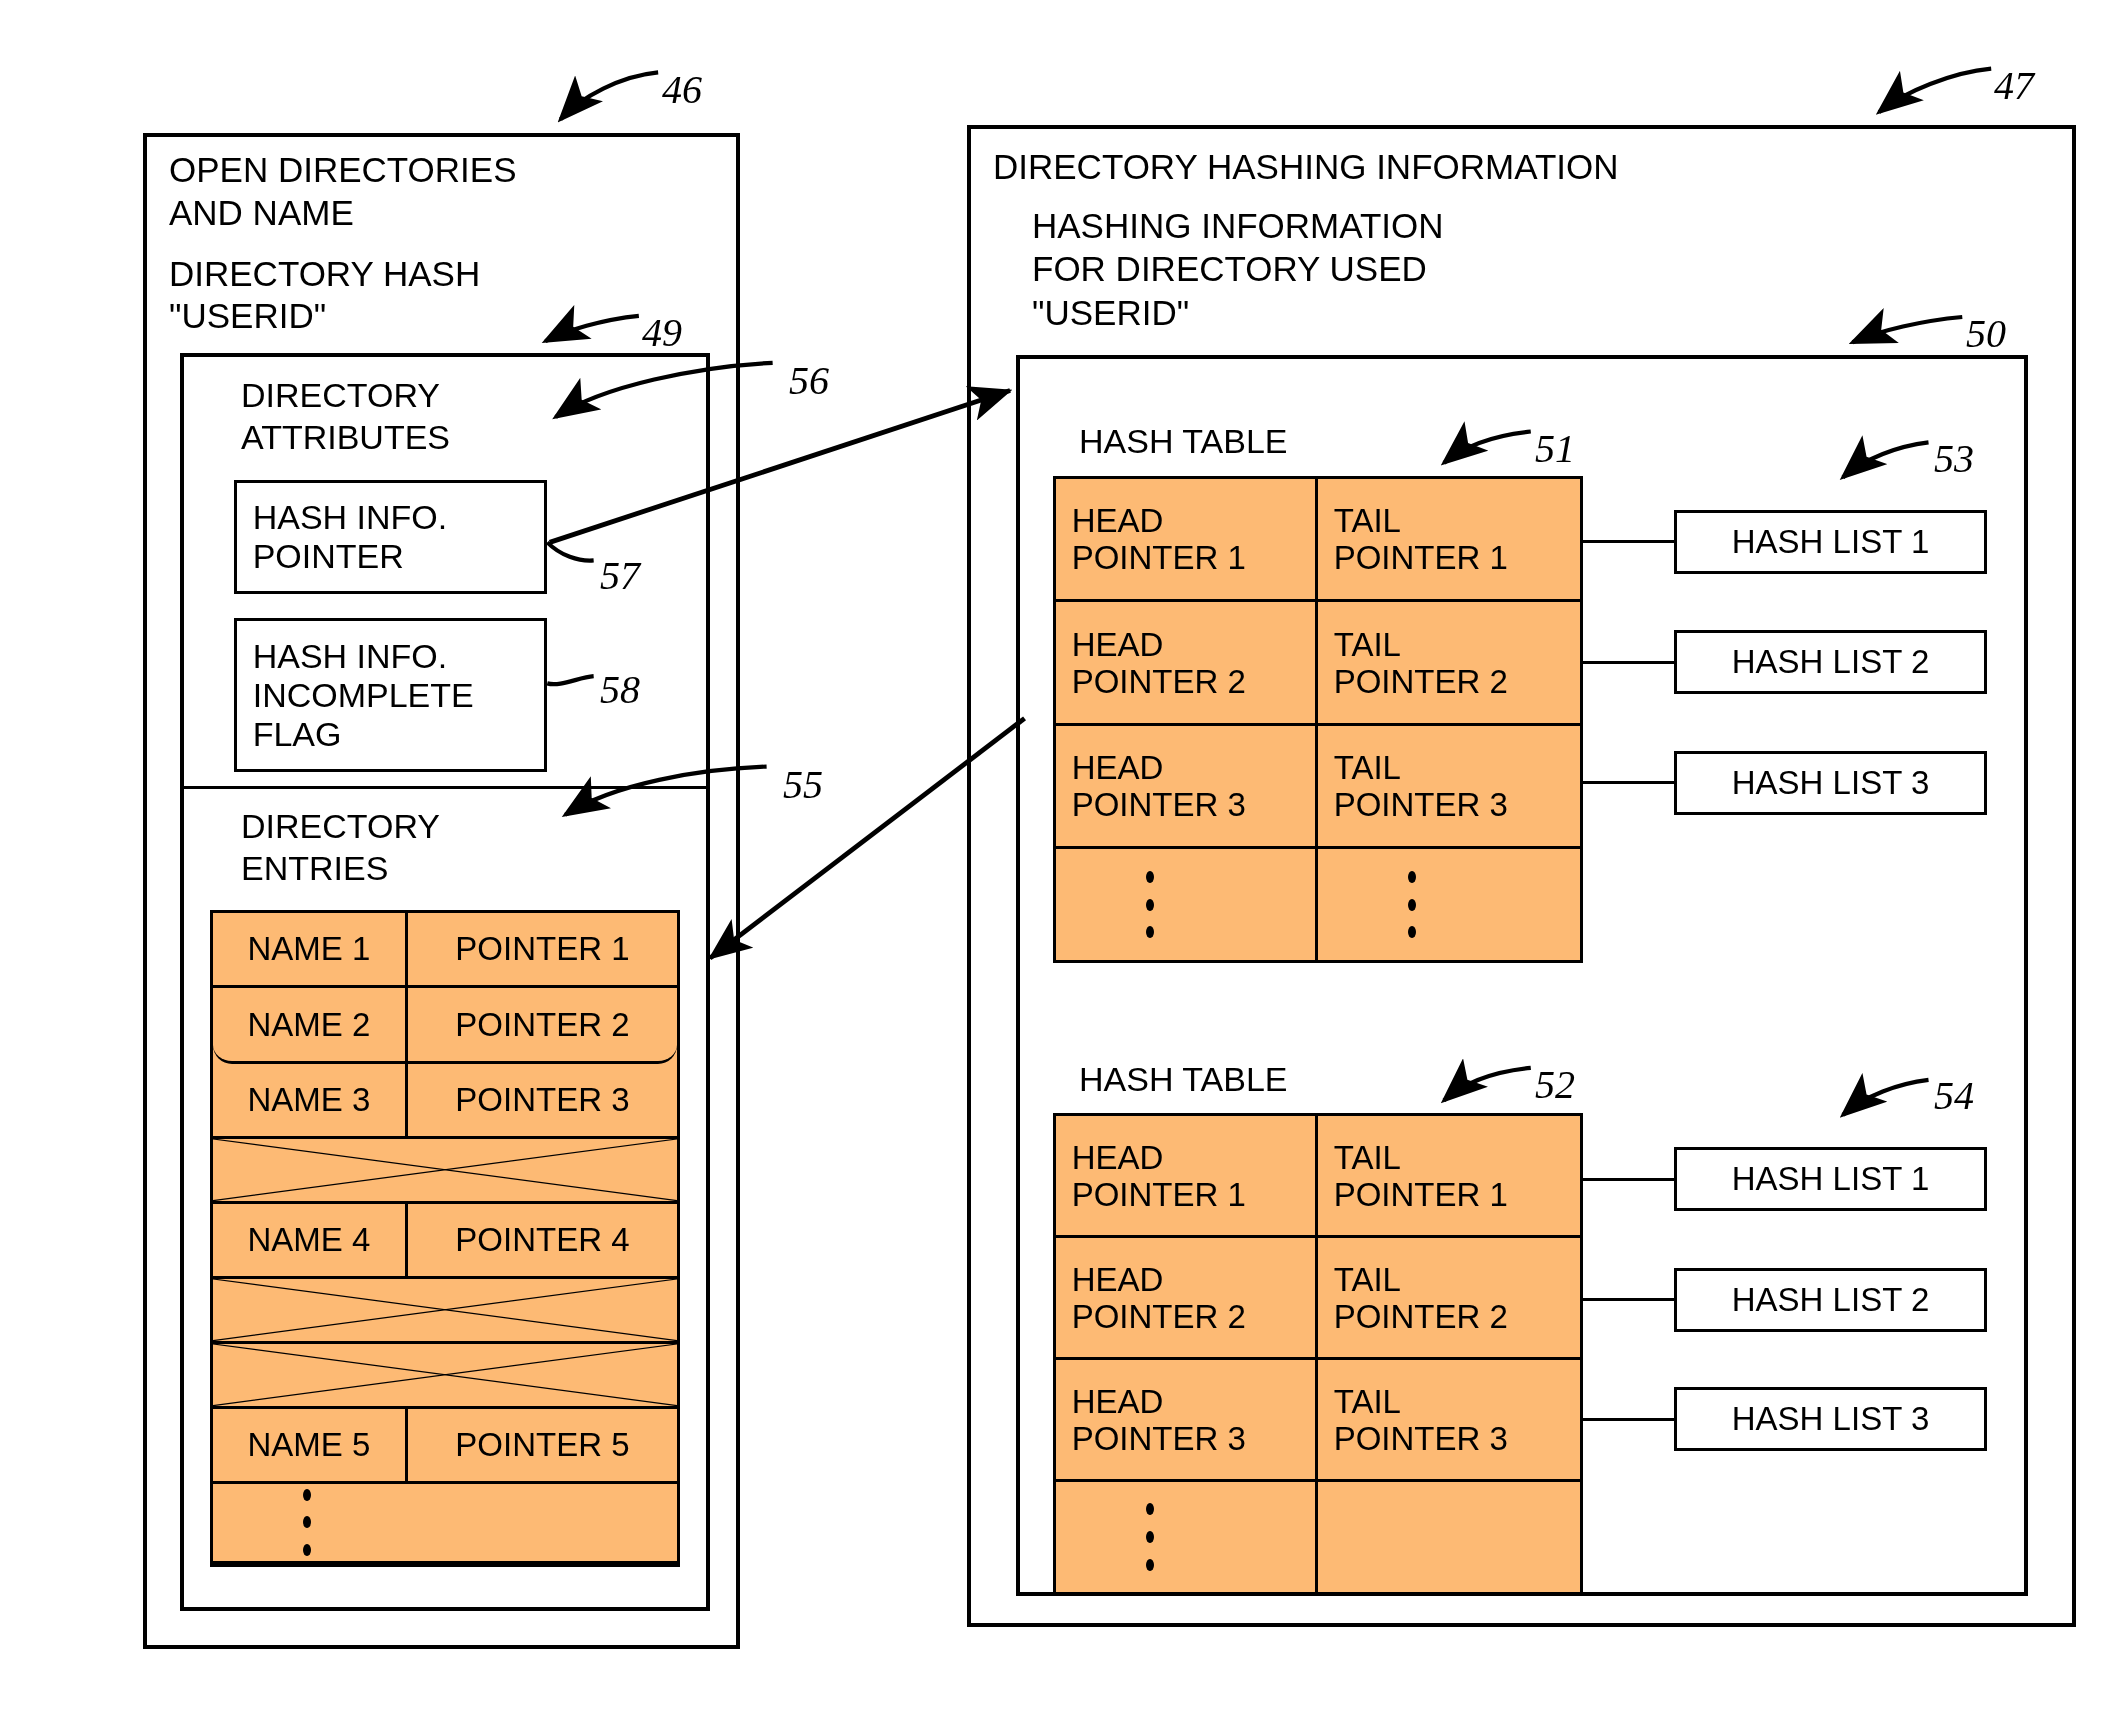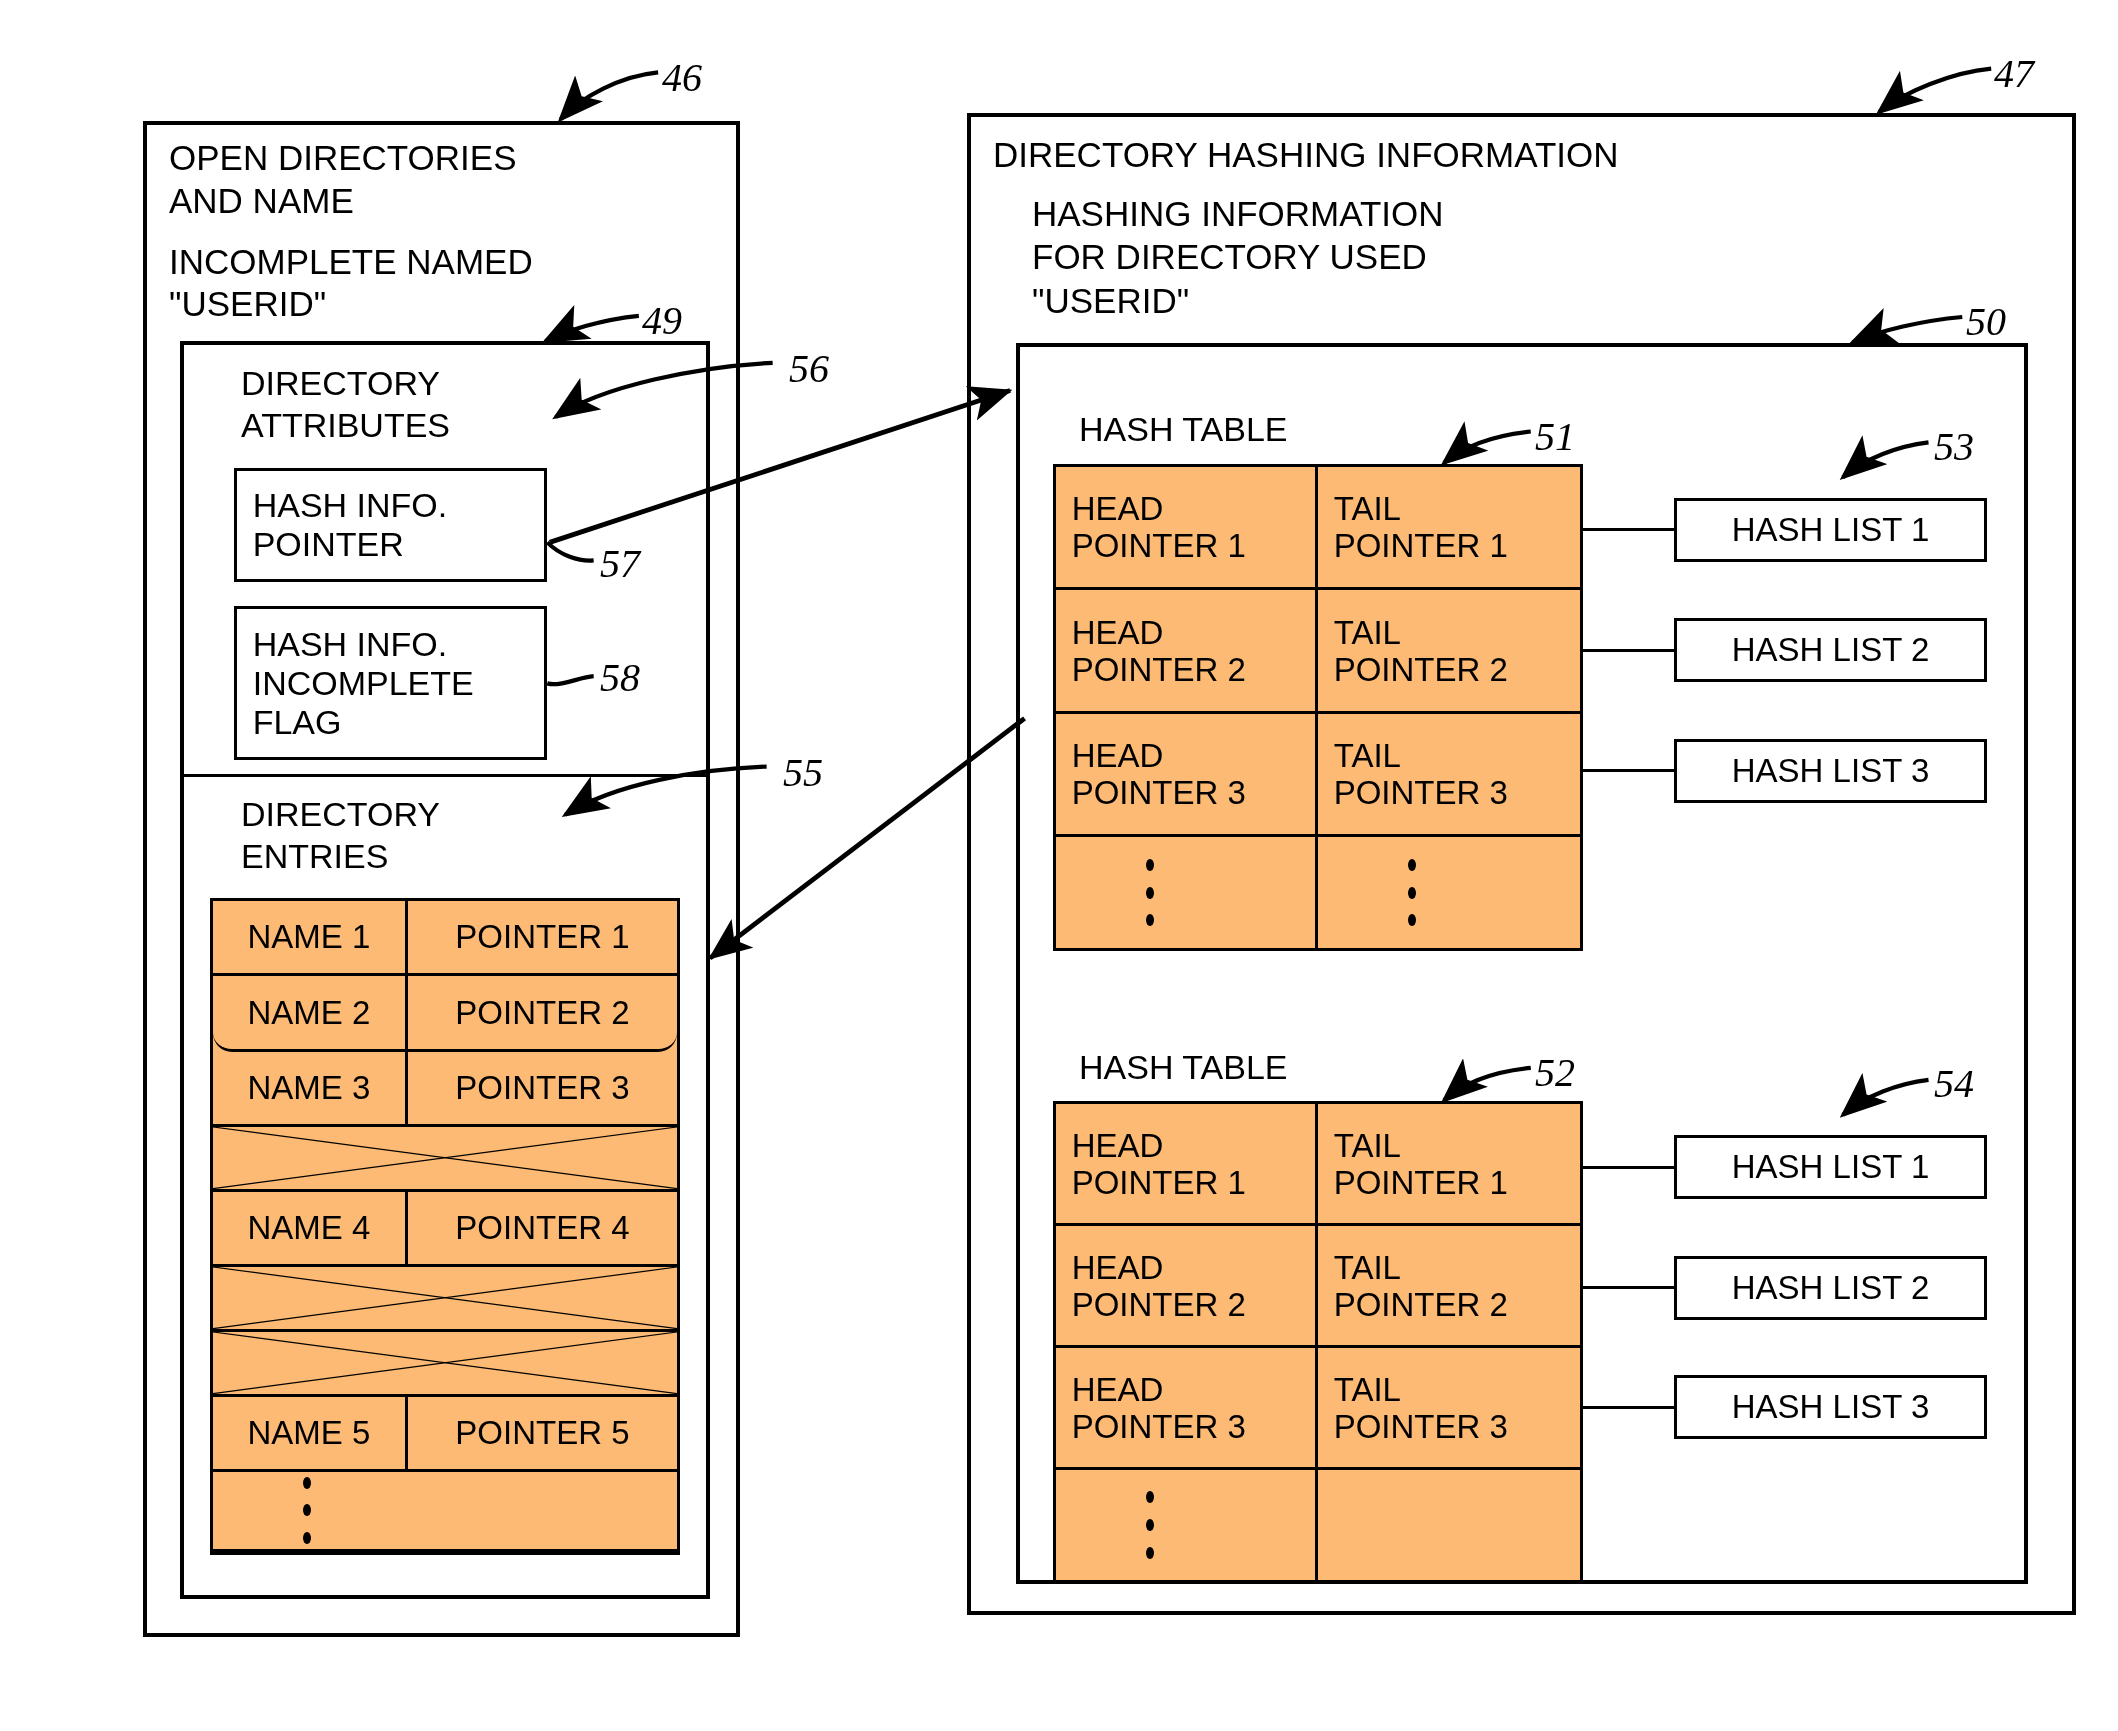--- a/index.html
+++ b/index.html
@@ -11,21 +11,21 @@
     position: relative;
     width: 2119px;
     height: 1732px;
     background: #ffffff;
     font-family: "Liberation Sans", sans-serif;
     color: #000000;
     overflow: hidden;
   }
 
   
-  .abs { position: absolute; box-sizing: border-box; }
+  .abs { position: absolute; box-sizing: border-box; margin-top: 12px; }
 
   
   .panel-outer {
     border: 4.2px solid #000;
     background: #fff;
   }
   .inner-frame {
     border: 4.2px solid #000;
     background: #fff;
   }
@@ -141,21 +141,21 @@
 </head>
 <body>
 
 <div id="page">
 
   <div class="abs panel-outer" style="left:143px; top:121px; width:597px; height:1516px;">
   </div>
 
   <div class="abs label big" style="left:169px; top:137px; width:542px;">OPEN DIRECTORIES</div>
   <div class="abs label big" style="left:169px; top:180px; width:542px;">AND NAME</div>
-  <div class="abs label big" style="left:169px; top:241px; width:542px;">INCOMPLETE NAMED</div>
+  <div class="abs label big" style="left:169px; top:241px; width:542px;">DIRECTORY HASH</div>
   <div class="abs label big" style="left:169px; top:283px; width:542px;">"USERID"</div>
 
   <div class="abs inner-frame" style="left:180px; top:341px; width:530px; height:1258px;">
   </div>
 
   <div class="abs" style="left:184px; top:345px; width:522px; height:432px; border-bottom:3.6px solid #000;">
   </div>
 
   <div class="abs label" style="left:241px; top:363px; width:422px;">DIRECTORY</div>
   <div class="abs label" style="left:241px; top:405px; width:422px;">ATTRIBUTES</div>

